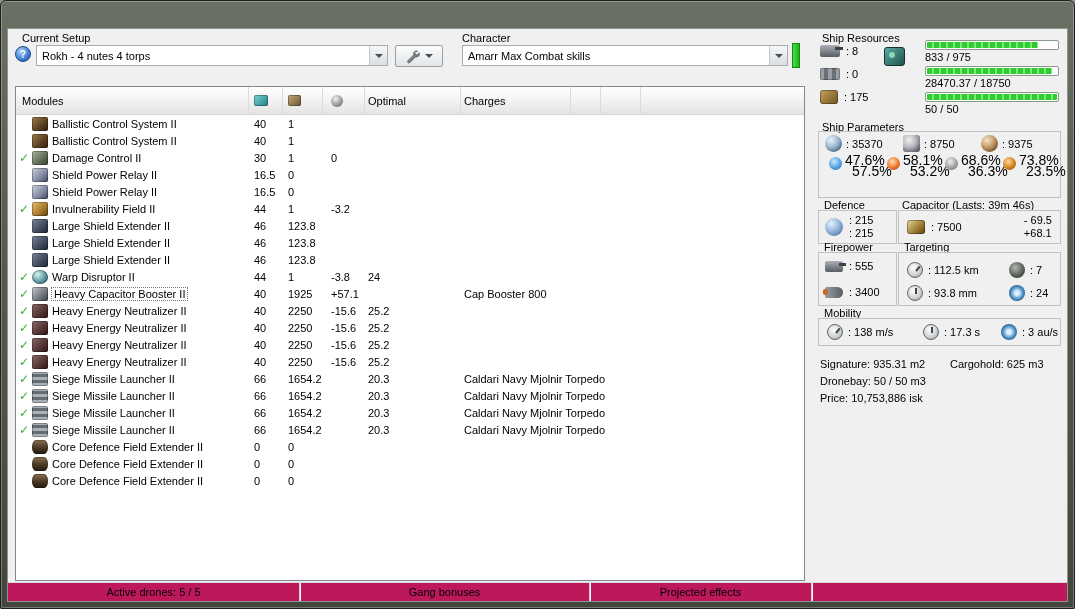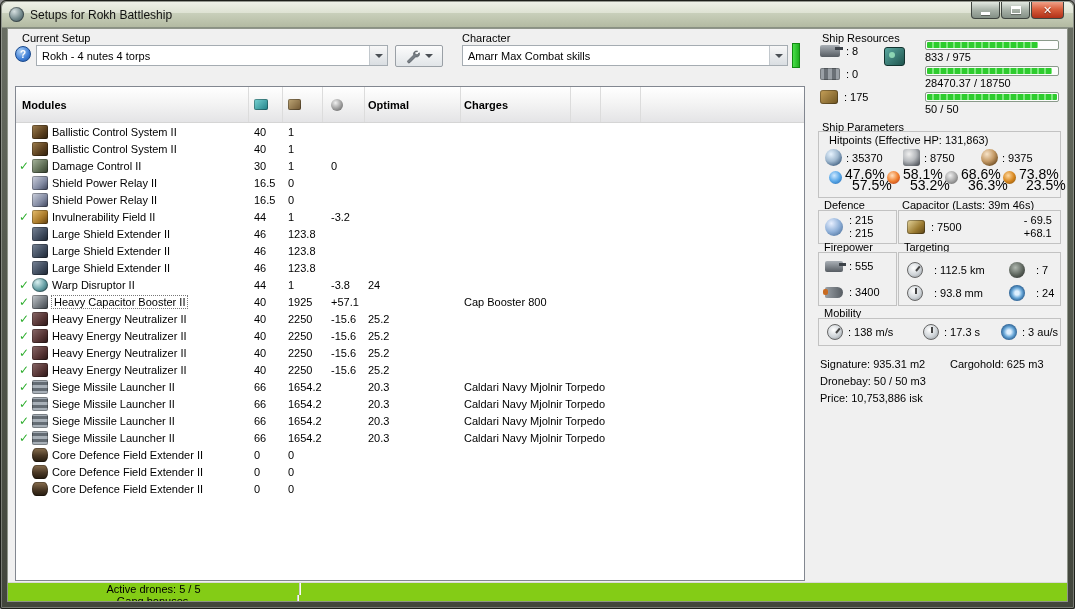--- a/index.html
+++ b/index.html
@@ -54,21 +54,21 @@
                    background:linear-gradient(135deg,#5aa8a0,#1f544e); border:1px solid #12332f; }
   .cpu-chip-icon::after { content:""; position:absolute; left:4px; top:4px; width:6px; height:6px; border-radius:50%; background:#9fe8c0; opacity:.8; }
   .bars { position:absolute; left:917px; top:11px; width:136px; }
   .bar-item { height:26px; }
   .bar { width:134px; height:10px; border:1px solid #8a9a8a; border-radius:2px; background:#fdfdfd; padding:1px; }
   .bar .fill { height:100%; border-radius:1px; background:repeating-linear-gradient(90deg,#2ecc2e 0 5px,#7ae87a 5px 7px); }
   .bar-text { margin-top:1px; }
 
   
   .mtable { position:absolute; left:7px; top:57px; width:790px; height:495px; background:#fff; border:1px solid #828790; }
-  .mhead { display:flex; height:36px; background:linear-gradient(180deg,#ffffff,#f4f4f4 45%,#e4e4e6); border-bottom:1px solid #d5d5d5;font-weight:bold; }
+  .mhead { display:flex; height:28px; background:linear-gradient(180deg,#ffffff,#f4f4f4 45%,#e4e4e6); border-bottom:1px solid #d5d5d5; }
   .hc { border-right:1px solid #dcdcdc; display:flex; align-items:center; white-space:nowrap; overflow:hidden; flex:none; }
   .w-name { width:233px; padding-left:6px; }
   .w-cpu  { width:34px;  padding-left:5px; }
   .w-pg   { width:40px;  padding-left:5px; }
   .w-cap  { width:42px;  padding-left:8px; }
   .w-opt  { width:96px;  padding-left:3px; }
   .w-chgh { width:110px; padding-left:3px; }
   .w-x1 { width:30px; } .w-x2 { width:40px; }
   .hfill { flex:1; border-right:none; }
   .hicon { display:inline-block; }
@@ -120,21 +120,21 @@
 
   .defbox { left:810px; top:181px; width:79px; height:34px; display:flex; align-items:center; gap:6px; padding-left:6px; }
   .capbox { left:890px; top:181px; width:163px; height:34px; display:flex; align-items:center; gap:6px; padding:0 8px; }
   .firebox { left:810px; top:223px; width:79px; height:54px; }
   .tgtbox { left:890px; top:223px; width:163px; height:54px; padding:5px 0 0 8px; }
   .mobbox { left:810px; top:289px; width:243px; height:28px; display:flex; align-items:center; padding-left:8px; }
   .stack { display:flex; flex-direction:column; line-height:13px; }
   .stack.right { margin-left:auto; text-align:left; }
   .prow { display:flex; align-items:center; gap:6px; height:26px; padding-left:6px; }
   .tgrid-row { display:flex; align-items:center; height:23px; }
-  .titem { display:flex; align-items:center; gap:11px; }
+  .titem { display:flex; align-items:center; gap:5px; }
   .titem.c1 { width:102px; }
   .mobitem { display:flex; align-items:center; gap:5px; }
   .mobitem.m1 { width:96px; } .mobitem.m2 { width:78px; }
 
   .defence-icon { width:18px; height:18px; border-radius:50%; background:radial-gradient(circle at 35% 30%,#e8f0ff,#8fb0d8 50%,#3a5f8a); }
   .capacitor-icon { width:18px; height:14px; border-radius:3px; background:linear-gradient(135deg,#e8d8a0,#9a7a30 60%,#5a4215); box-shadow:inset 0 0 0 1px rgba(0,0,0,.3); }
   .turret-dps-icon { position:relative; width:18px; height:11px; border-radius:2px; background:linear-gradient(180deg,#aab0b6,#565c62); }
   .turret-dps-icon::after { content:""; position:absolute; right:-3px; top:2px; width:7px; height:3px; background:#3c4248; }
   .missile-dps-icon { position:relative; width:18px; height:11px; border-radius:2px 6px 6px 2px; background:linear-gradient(90deg,#9aa0a6,#565c62); }
   .missile-dps-icon::after { content:""; position:absolute; left:-2px; top:2.5px; width:5px; height:6px; background:#c86a20; border-radius:2px; }
@@ -142,44 +142,29 @@
           background:radial-gradient(circle at 40% 35%,#ffffff,#cfd4d8 55%,#8a9096); }
   .dial::after { content:""; position:absolute; left:7px; top:2px; width:2px; height:6px; background:#444; transform-origin:bottom center; transform:rotate(40deg); }
   .dial.straight::after { transform:rotate(0deg); }
   .max-targets-icon { width:16px; height:16px; border-radius:50%; background:radial-gradient(circle at 40% 35%,#b0b8b0,#5a625a 55%,#222); }
   .swirl { width:16px; height:16px; border-radius:50%; background:radial-gradient(circle at 50% 50%,#dff0ff 0 18%,#6aa8d8 45%,#2a5f92 72%,#16344f); }
 
   .sigrow { position:absolute; left:812px; top:329px; width:241px; }
   .sigrow .cargo { position:absolute; left:130px; top:0; }
 
   
-  .statusbar { position:absolute; left:0; right:0; bottom:0; height:19px; background:#84cc16; border-top:1px solid #d9d9d9; display:flex;flex-direction:column; }
+  .statusbar { position:absolute; left:0; right:0; bottom:0; height:19px; background:#be185d; border-top:1px solid #d9d9d9; display:flex; }
   .sseg { height:100%; display:flex; align-items:center; justify-content:center; border-right:1px solid #cfcfcf; box-shadow:1px 0 0 #fafafa; }
   .sseg.s1 { width:292px; } .sseg.s2 { width:290px; } .sseg.s3 { width:222px; }
   .sfill { flex:1; }
 </style>
 </head>
 <body>
 
 <div class="window">
-  <div class="titlebar">
-    <span class="app-icon"></span>
-    <span class="title">Setups for Rokh Battleship</span>
-    <div class="caption">
-      <div class="cbtn">
-          <span class="g-min"></span>
-        </div>
-      <div class="cbtn">
-          <span class="g-max"></span>
-        </div>
-      <div class="cbtn close">
-          <span class="g-close"></span>
-        </div>
-    </div>
-  </div>
 
   <div class="content">
 
     <div class="lbl" style="left:14px; top:3px;">Current Setup</div>
     <div class="help"></div>
     <div class="combo" style="left:28px; top:16px; width:352px;">
       <span class="ctext">Rokh - 4 nutes 4 torps</span>
       <span class="carrow">
           <i class="tri"></i>
         </span>
@@ -519,21 +504,20 @@
             <div class="cell w-cap"></div>
             <div class="cell w-opt"></div>
             <div class="cell chg-cell"></div>
           </div>
         </div>
     </div>
 
     <div class="lbl" style="left:814px; top:92px;">Ship Parameters</div>
 
     <div class="pbox hitbox">
-      <div class="ptitle-in">Hitpoints (Effective HP: 131,863)</div>
       <div class="hprow">
           <div class="hpitem" style="display: flex;">
             <span class="sicon s17 shield-hp-icon"></span>
             <span>: 35370</span>
           </div>
           <div class="hpitem" style="display: flex;">
             <span class="sicon s17 armor-hp-icon"></span>
             <span>: 8750</span>
           </div>
           <div class="hpitem" style="display: flex;">

